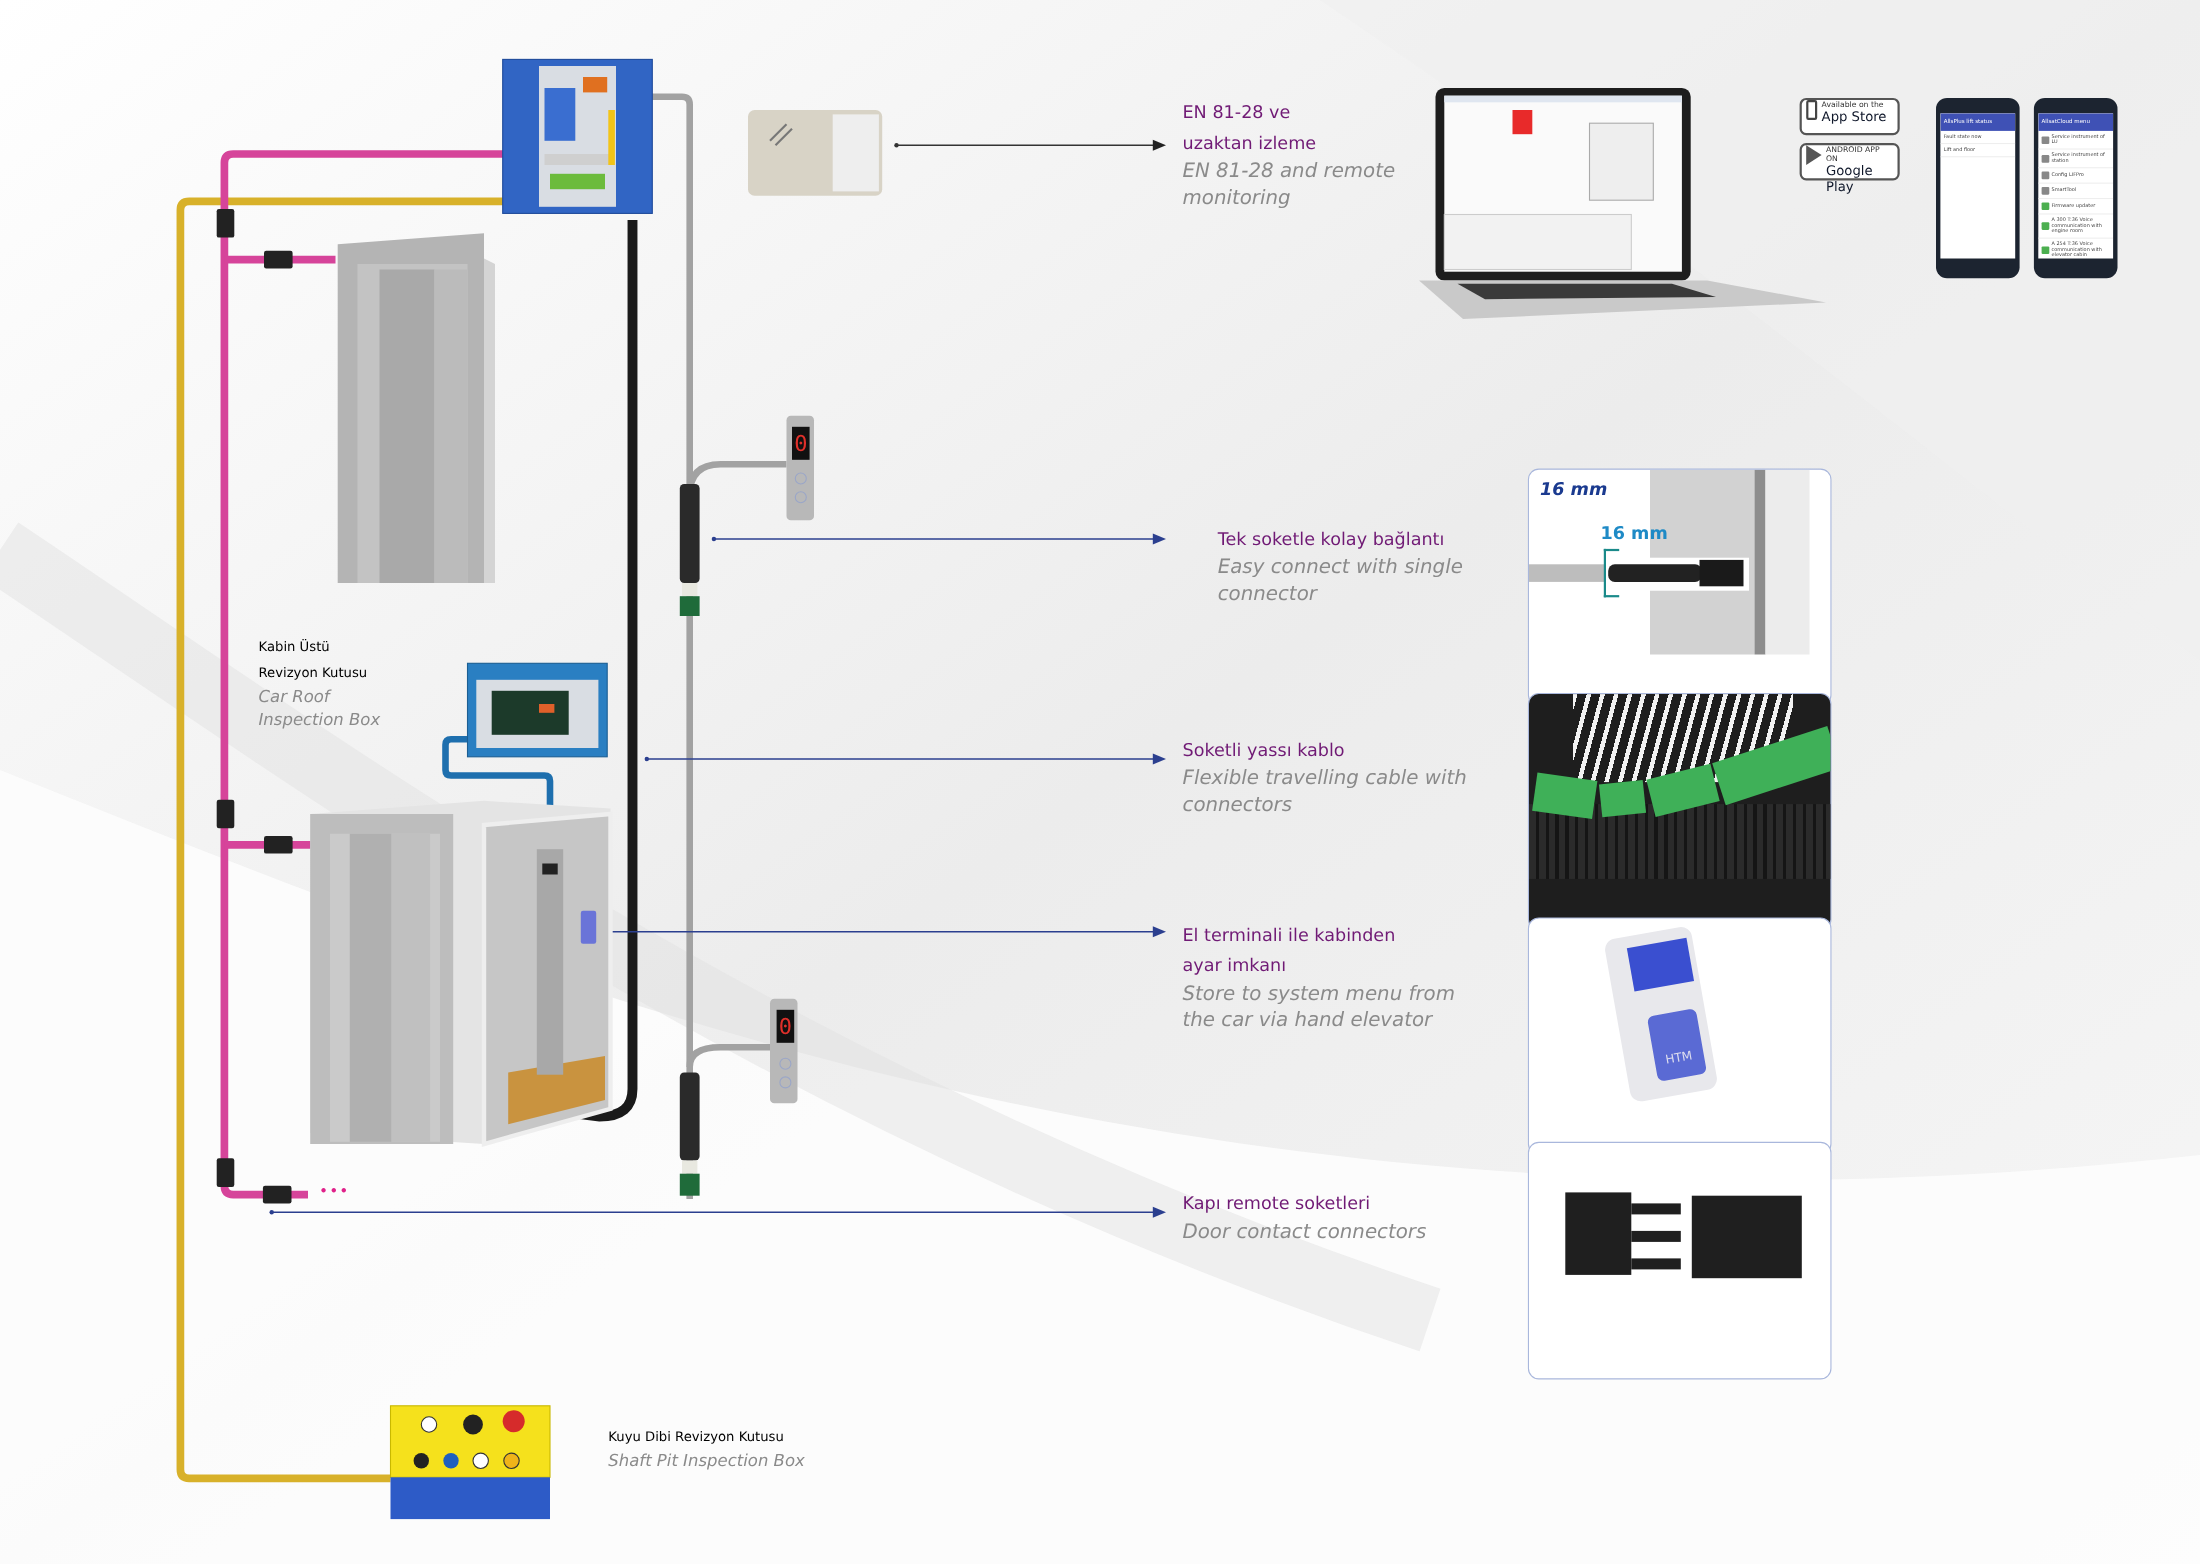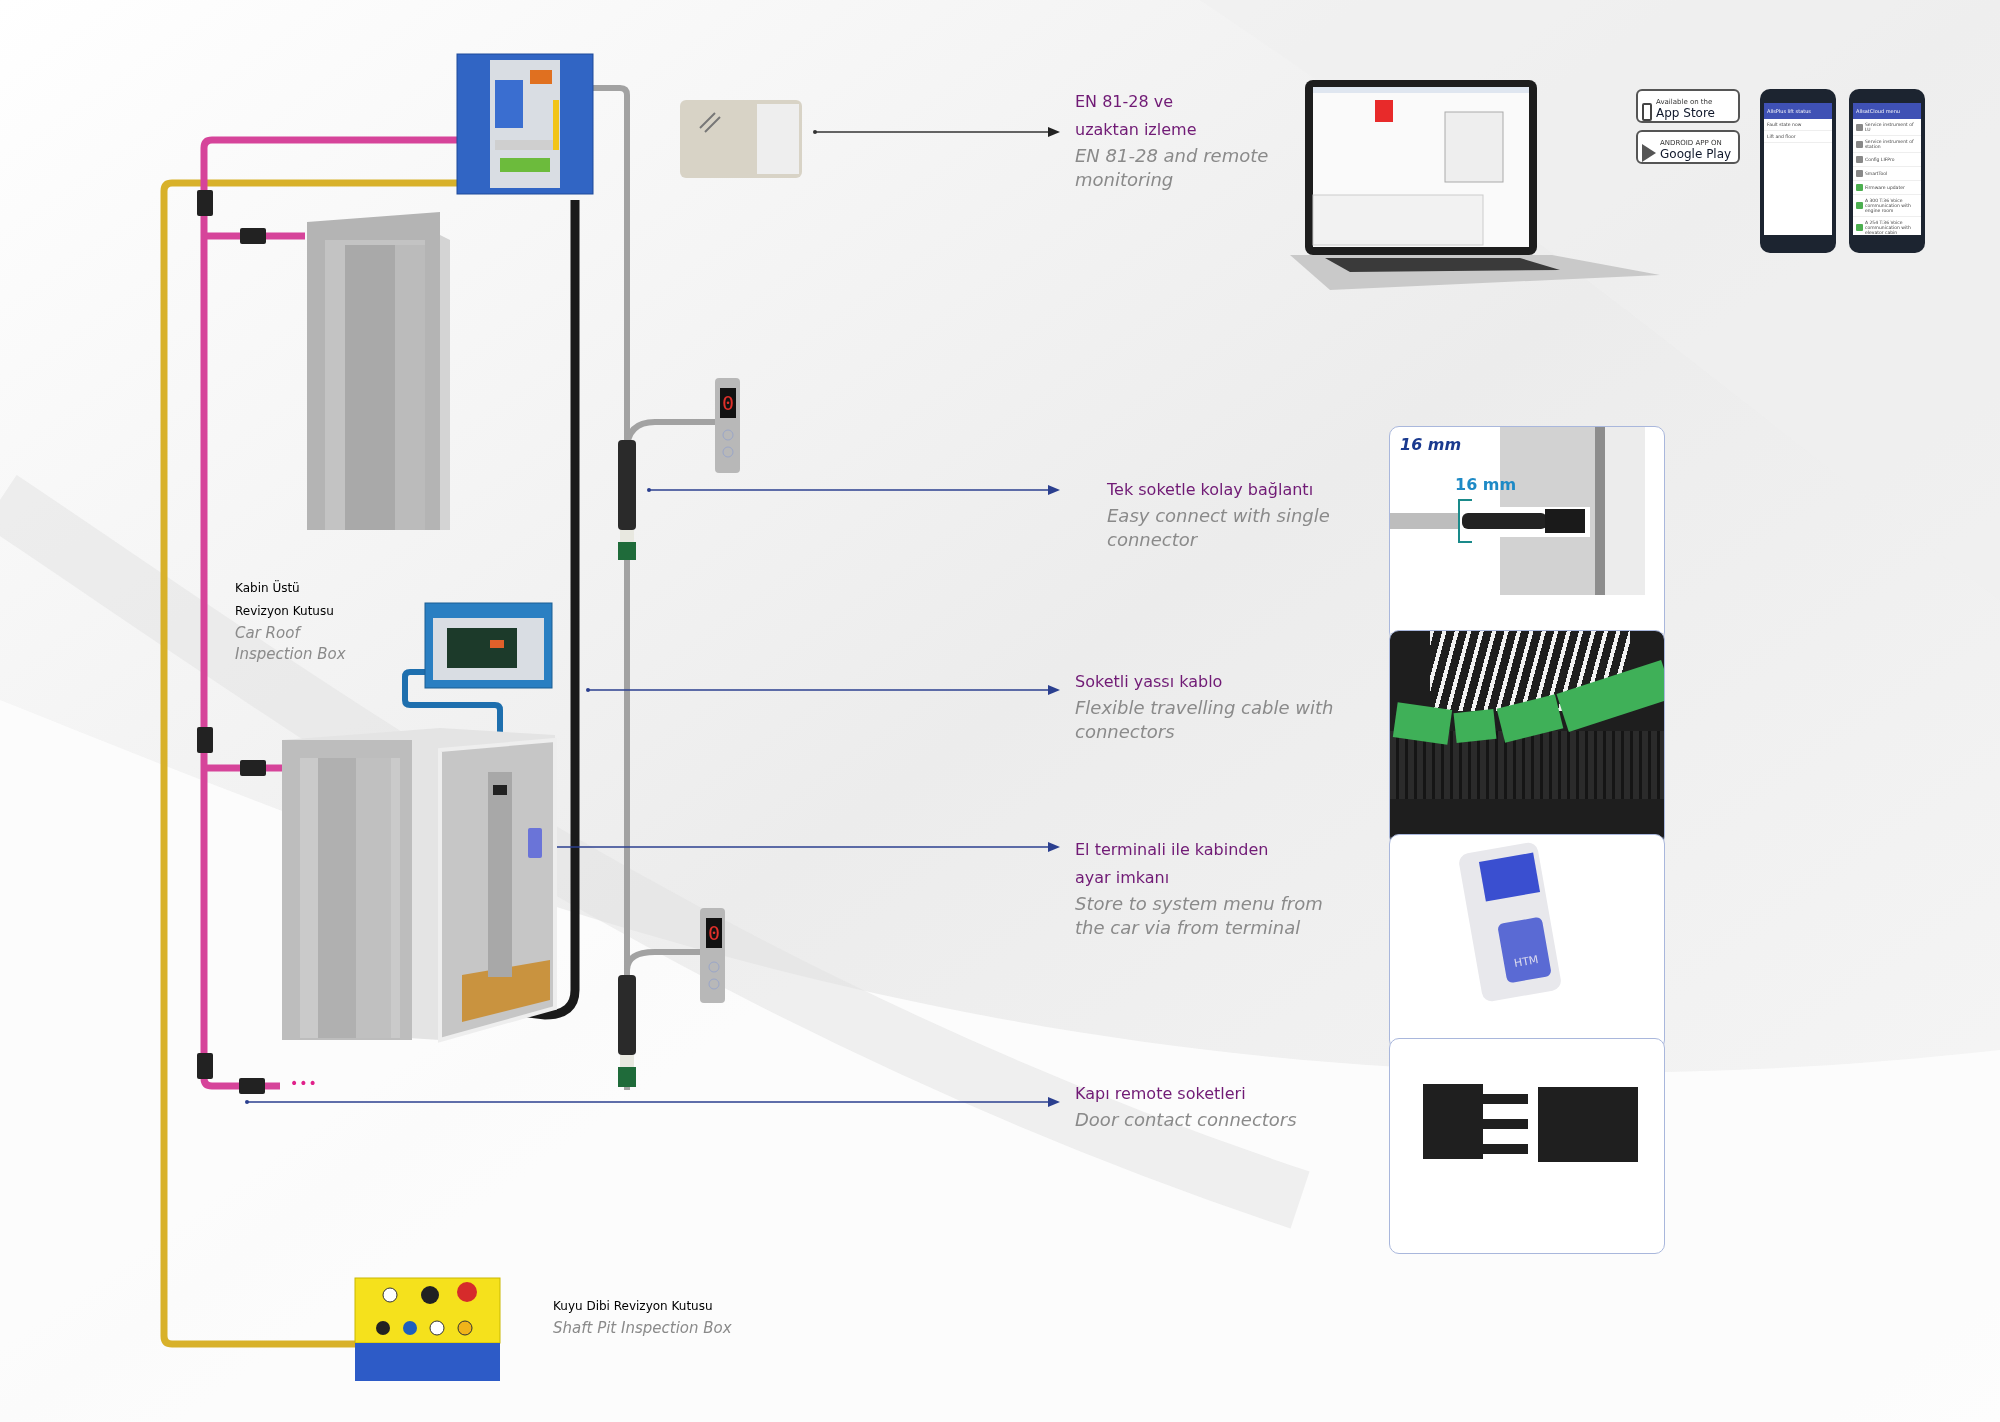--- a/index.html
+++ b/index.html
@@ -13,23 +13,23 @@
   .feat-title { color: #701a75; font-size: 16px; line-height: 28px; font-weight: normal; }
   .feat-sub { color: #8a8a8a; font-size: 18px; line-height: 24px; font-style: italic; }
   .lbl-title { color: #000000; font-size: 12px; line-height: 23px; }
   .lbl-sub { color: #8a8a8a; font-size: 15px; line-height: 21px; font-style: italic; }
   .photo {
     position: absolute; width: 276px; height: 216px;
     border: 1.5px solid #a9b7dc; border-radius: 10px; overflow: hidden;
     background: #fff; box-sizing: border-box;
   }
   .badge {
-    position: absolute; width: 104px; height: 34px; border: 2px solid #555;
+    position: absolute; width: 91px; height: 34px; border: 2px solid #555;
     border-radius: 6px; background: #fff; box-sizing: border-box;
-    display: flex; align-items: flex-end; gap: 4px; padding: 0 4px;
+    display: flex; align-items: flex-start; gap: 4px; padding: 0 4px;
   }
   .badge .small { font-size: 7px; color: #333; line-height: 8px; }
   .badge .big { font-size: 12px; color: #0f172a; line-height: 15px; }
   .phone {
     position: absolute; width: 76px; height: 164px; background: #1c2430;
     border-radius: 10px; box-sizing: border-box; padding: 14px 4px 18px 4px;
   }
   .phone .screen { width: 100%; height: 100%; background: #fff; position: relative; overflow: hidden; }
   .phone .bar { height: 16px; background: #3f51b5; color: #fff; font-size: 5px; line-height: 16px; padding-left: 3px; }
   .phone .row { font-size: 4.5px; color: #444; padding: 3px; border-bottom: 1px solid #eee; display:flex; align-items:center; gap:2px; }
@@ -226,21 +226,21 @@
 </div>
 <div class="abs" style="left:1075px;top:668px;">
   <div class="feat-title">Soketli yassı kablo</div>
   <div class="feat-sub">Flexible travelling cable with</div>
   <div class="feat-sub">connectors</div>
 </div>
 <div class="abs" style="left:1075px;top:836px;">
   <div class="feat-title">El terminali ile kabinden</div>
   <div class="feat-title">ayar imkanı</div>
   <div class="feat-sub">Store to system menu from</div>
-  <div class="feat-sub">the car via from terminal</div>
+  <div class="feat-sub">the car via hand elevator</div>
 </div>
 <div class="abs" style="left:1075px;top:1080px;">
   <div class="feat-title">Kapı remote soketleri</div>
   <div class="feat-sub">Door contact connectors</div>
 </div>
 
 <div class="photo" style="left:1389px;top:426px;">
   <div class="abs" style="left:110px;top:0;width:95px;height:168px;background:#d2d2d2;"></div>
   <div class="abs" style="left:205px;top:0;width:10px;height:168px;background:#8d8d8d;"></div>
   <div class="abs" style="left:215px;top:0;width:40px;height:168px;background:#ececec;"></div>

